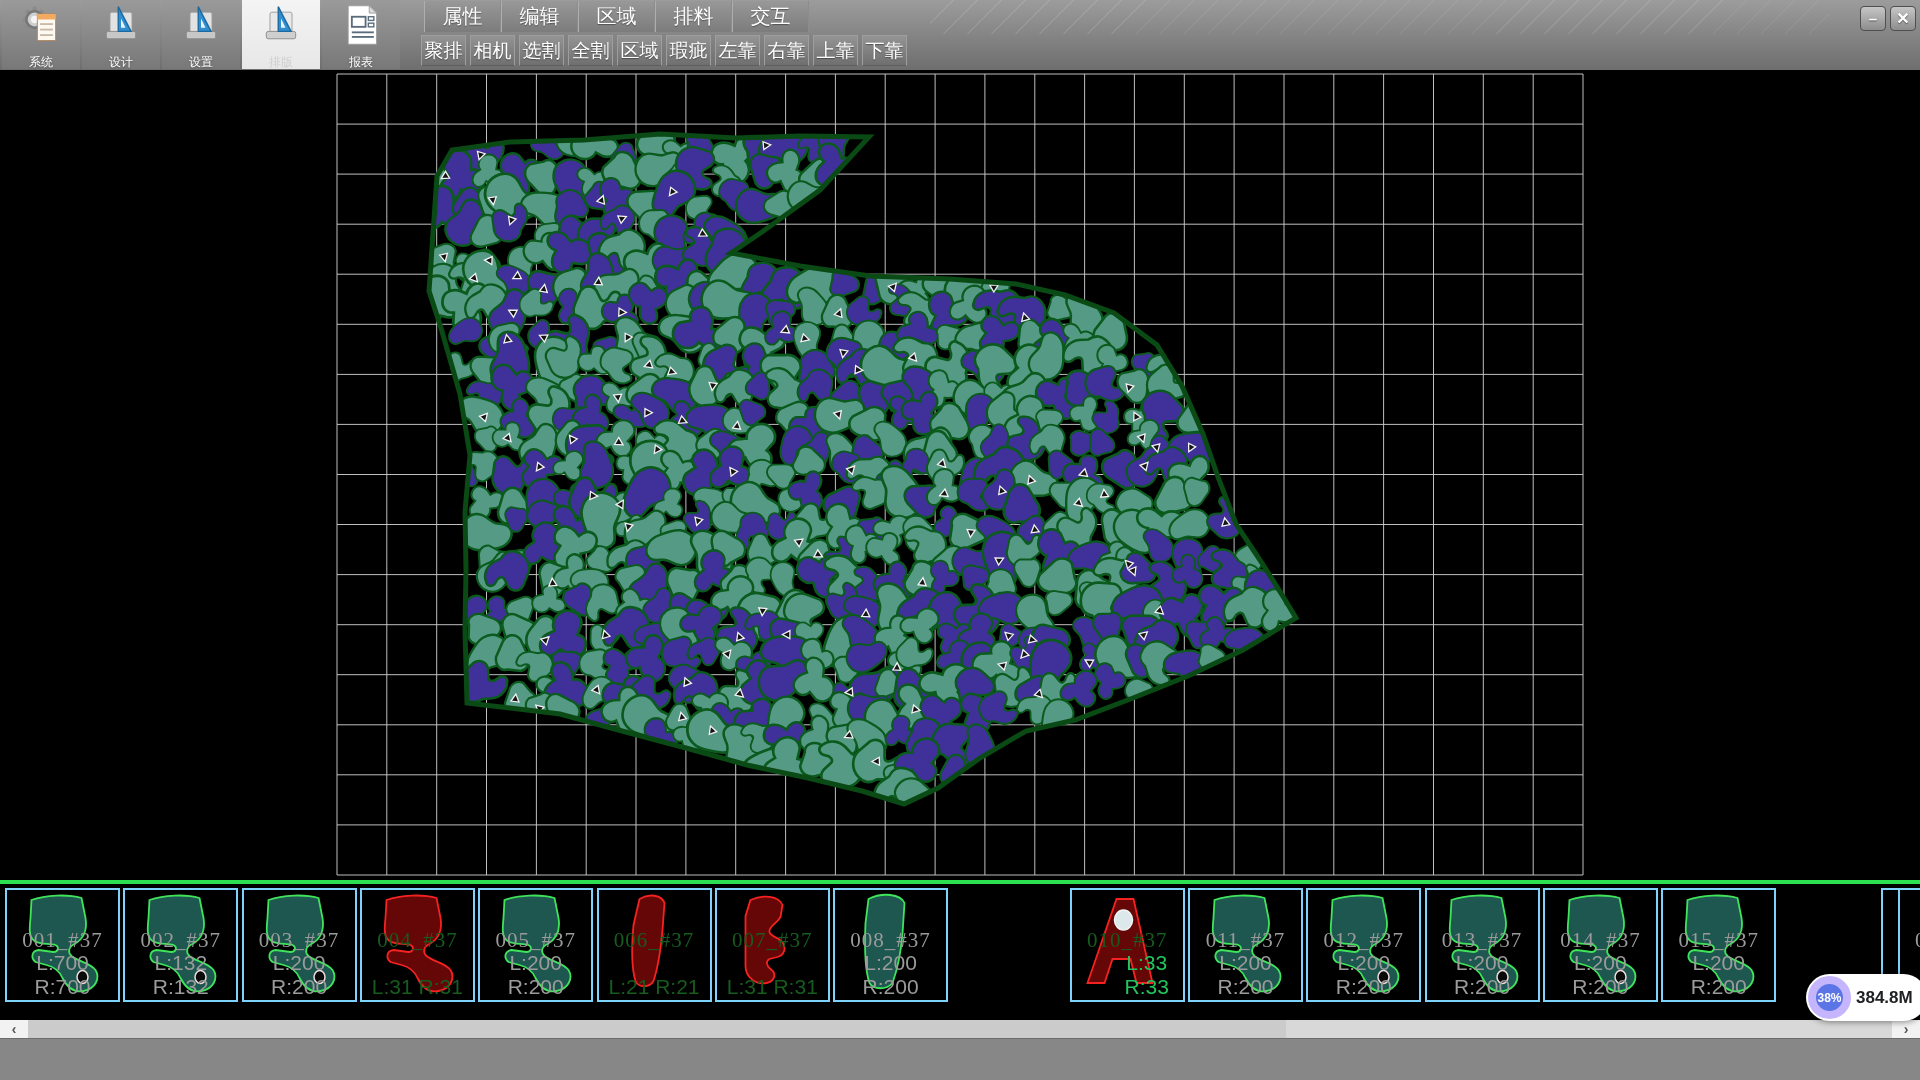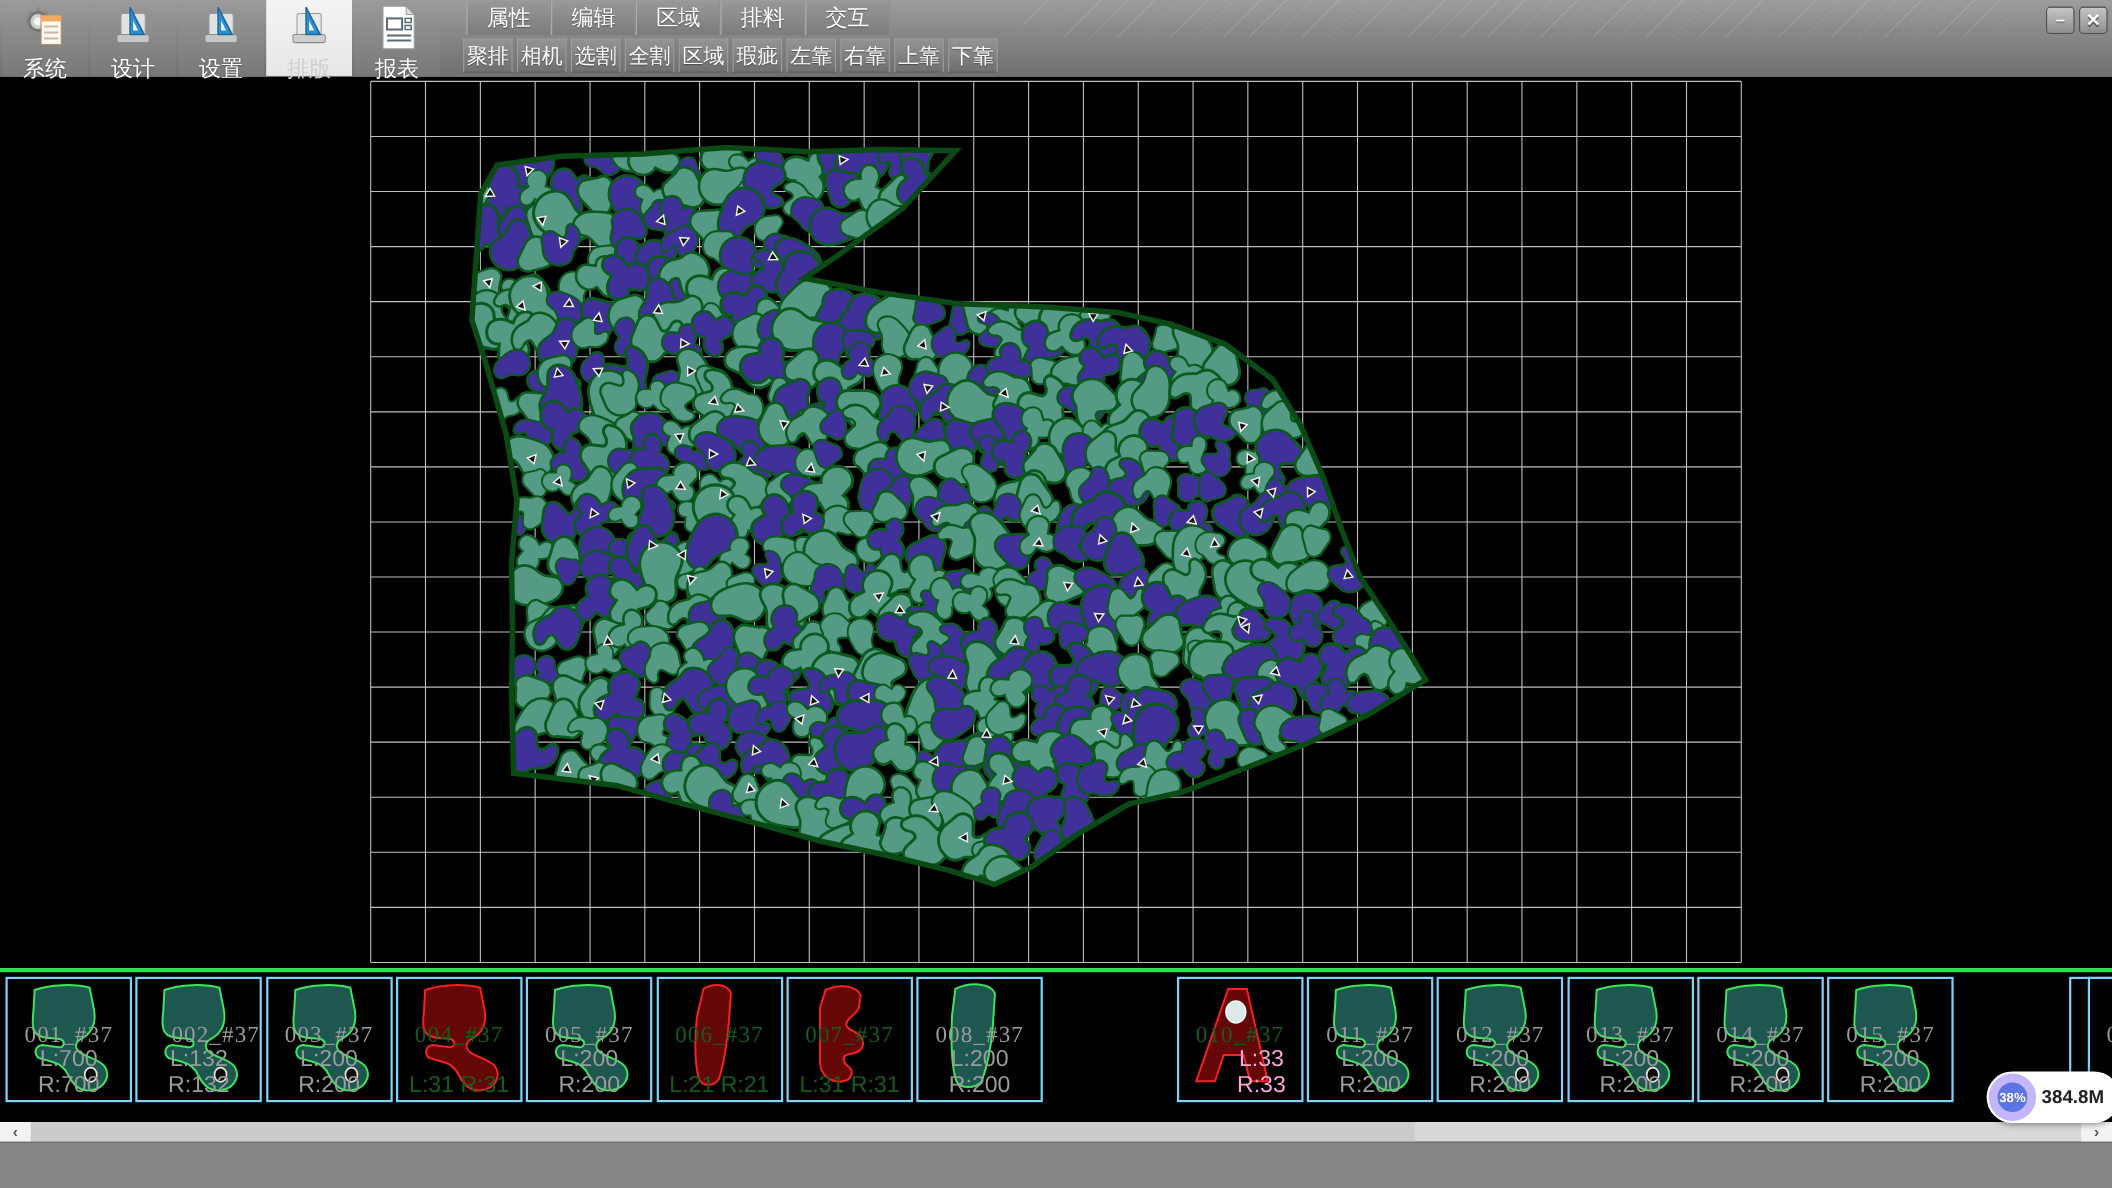--- a/index.html
+++ b/index.html
@@ -9,21 +9,21 @@
   
   .topbar { position:absolute; left:0; top:0; width:1920px; height:70px;
             background:linear-gradient(#9c9c9c,#6e6e6e); z-index:10; }
   .topbar::after { content:""; position:absolute; left:930px; top:0; width:900px; height:34px;
             background:repeating-linear-gradient(135deg, transparent 0 16px, rgba(255,255,255,.10) 16px 17px);
             pointer-events:none; }
   .bigbtns { position:absolute; left:2px; top:0; display:flex; gap:2px; }
   .bigbtn { width:78px; height:69px; display:flex; flex-direction:column; align-items:center; justify-content:flex-start;
             background:linear-gradient(#9a9a9a,#787878); cursor:pointer; }
   .bigbtn.selected { background:linear-gradient(#f4f4f4,#e7e7e7); }
-  .bigbtn .blabel { font-size:20px; color:#fff; text-shadow:0 1px 2px rgba(0,0,0,.35); line-height:20px; margin-top:1px; }
+  .bigbtn .blabel { font-size:12px; color:#fff; text-shadow:0 1px 2px rgba(0,0,0,.35); line-height:20px; margin-top:1px; }
   .bigbtn.selected .blabel { color:#cfcfcf; text-shadow:none; }
   .bigbtn svg { margin-top:3px; }
 
   .menurow1 { position:absolute; left:424px; top:1px; display:flex; }
   .menubtn { width:77px; height:31px; color:#fff; font-size:20px; display:flex; align-items:center; justify-content:center;
              border-left:1px solid #aeaeae; border-right:1px solid #8c8c8c; background:linear-gradient(#989898,#7c7c7c);
              text-shadow:0 1px 1px rgba(0,0,0,.4); cursor:pointer; }
   .menurow2 { position:absolute; left:421px; top:35px; display:flex; gap:4px;border-radius:13px; }
   .toolbtn { width:45px; height:31px; color:#fff; font-size:19px; display:flex; align-items:center; justify-content:center;
              background:linear-gradient(#949494,#6f6f6f); border:1px solid #9e9e9e; border-bottom-color:#5e5e5e;
@@ -837,21 +837,21 @@
           <ellipse cx="75" cy="87" rx="5.5" ry="6.5" fill="#0a0a0a" stroke="#eedcdc" stroke-width="1.5"></ellipse>
         </svg>
         <div class="tname" style="color: rgb(155, 155, 155);">001_#37</div>
         <div class="tlr" style="color: rgb(155, 155, 155);">L:700 R:700</div>
       </div>
       <div class="thumb" style="left: 123.3px;">
         <svg width="111" height="110" viewBox="0 0 110 110">
           <path d="M24,10 C38,5 60,4 74,8 L78,28 C80,40 76,49 67,54 C61,57 60,62 64,66 C71,72 82,72 88,80 C93,88 88,99 76,101 C66,103 59,96 55,88 C52,81 47,77 39,75 L28,72 C23,68 24,61 31,60 L46,62 C51,62 52,57 48,55 C42,53 33,55 27,51 C21,47 22,38 23,28 Z" fill="#1d574f" stroke="#3fe45b" stroke-width="1.8"></path>
           <ellipse cx="75" cy="87" rx="5.5" ry="6.5" fill="#0a0a0a" stroke="#eedcdc" stroke-width="1.5"></ellipse>
         </svg>
-        <div class="tname" style="color: rgb(155, 155, 155); text-align: right;">002_#37</div>
+        <div class="tname" style="color: rgb(155, 155, 155);">002_#37</div>
         <div class="tlr" style="color: rgb(155, 155, 155);">L:132 R:132</div>
       </div>
       <div class="thumb" style="left: 241.6px;">
         <svg width="111" height="110" viewBox="0 0 110 110">
           <path d="M24,10 C38,5 60,4 74,8 L78,28 C80,40 76,49 67,54 C61,57 60,62 64,66 C71,72 82,72 88,80 C93,88 88,99 76,101 C66,103 59,96 55,88 C52,81 47,77 39,75 L28,72 C23,68 24,61 31,60 L46,62 C51,62 52,57 48,55 C42,53 33,55 27,51 C21,47 22,38 23,28 Z" fill="#1d574f" stroke="#3fe45b" stroke-width="1.8"></path>
           <ellipse cx="75" cy="87" rx="5.5" ry="6.5" fill="#0a0a0a" stroke="#eedcdc" stroke-width="1.5"></ellipse>
         </svg>
         <div class="tname" style="color: rgb(155, 155, 155);">003_#37</div>
         <div class="tlr" style="color: rgb(155, 155, 155);">L:200 R:200</div>
       </div>
@@ -889,21 +889,21 @@
         </svg>
         <div class="tname" style="color: rgb(155, 155, 155);">008_#37</div>
         <div class="tlr" style="color: rgb(155, 155, 155);">L:200 R:200</div>
       </div>
       <div class="thumb" style="left: 1069.7px;">
         <svg width="111" height="110" viewBox="0 0 110 110">
           <path d="M44,9 L61,9 L80,93 L64,93 L58,69 L40,69 L32,93 L15,93 Z" fill="#650707" stroke="#f52222" stroke-width="1.8"></path>
           <ellipse cx="51" cy="30" rx="9" ry="10" fill="#dde8ea" stroke="#eef6f8" stroke-width="1.5"></ellipse>
         </svg>
         <div class="tname" style="color: rgb(23, 92, 30);">010_#37</div>
-        <div class="tlr" style="color: #f9a8d4; padding-left: 39px;">L:33 R:33</div>
+        <div class="tlr" style="color: #22c55e; padding-left: 39px;">L:33 R:33</div>
       </div>
       <div class="thumb" style="left: 1188px;">
         <svg width="111" height="110" viewBox="0 0 110 110">
           <path d="M24,10 C38,5 60,4 74,8 L78,28 C80,40 76,49 67,54 C61,57 60,62 64,66 C71,72 82,72 88,80 C93,88 88,99 76,101 C66,103 59,96 55,88 C52,81 47,77 39,75 L28,72 C23,68 24,61 31,60 L46,62 C51,62 52,57 48,55 C42,53 33,55 27,51 C21,47 22,38 23,28 Z" fill="#1d574f" stroke="#3fe45b" stroke-width="1.8"></path>
         </svg>
         <div class="tname" style="color: rgb(155, 155, 155);">011_#37</div>
         <div class="tlr" style="color: rgb(155, 155, 155);">L:200 R:200</div>
       </div>
       <div class="thumb" style="left: 1306.3px;">
         <svg width="111" height="110" viewBox="0 0 110 110">

